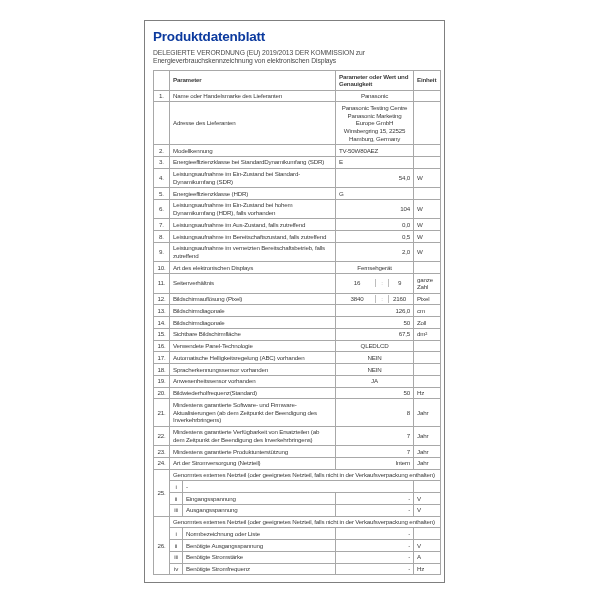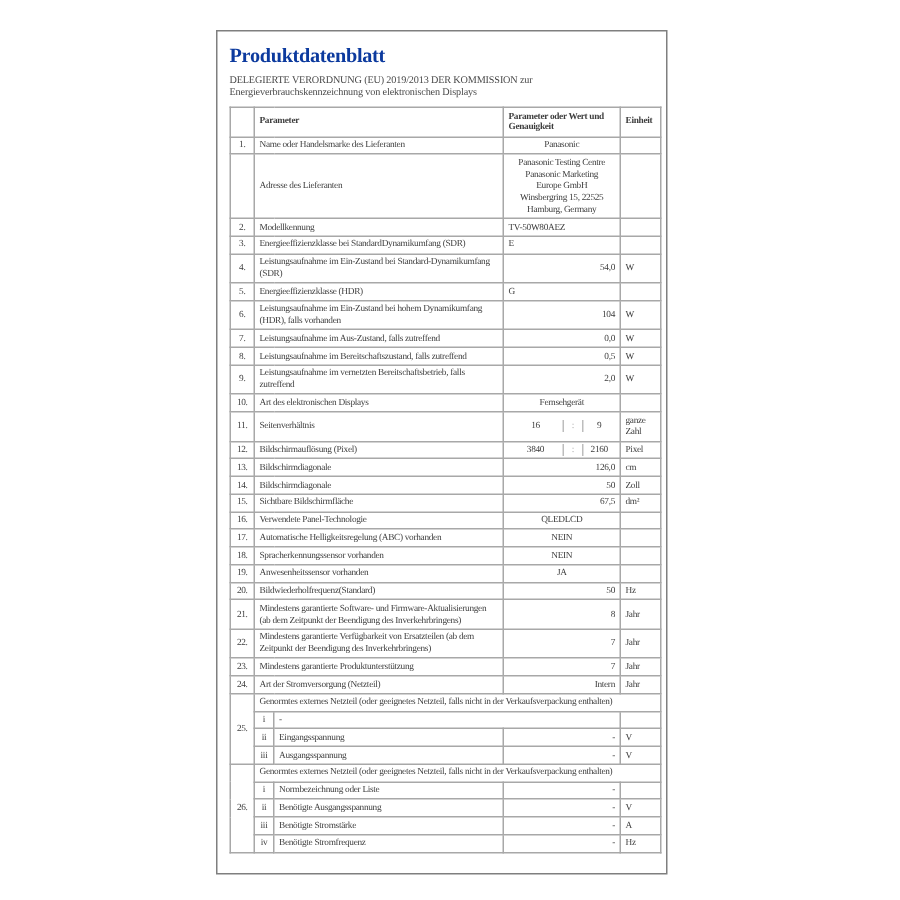--- a/index.html
+++ b/index.html
@@ -1,17 +1,17 @@
 <!DOCTYPE html>
 <html><head>
 <meta charset="utf-8">
 <style>
   html,body{margin:0;padding:0;background:#ffffff;}
   .page{position:relative;width:600px;height:600px;background:#ffffff;overflow:hidden;
-        font-family:Liberation Serif, serif;color:#3d3d3d;}
+        font-family:Liberation Sans, sans-serif;color:#3d3d3d;}
   .doc{position:absolute;left:144px;top:20px;width:301px;height:563px;box-sizing:border-box;
        border:1px solid #7f7f7f;background:#ffffff;padding:7px 8px 0 8px;overflow:hidden;}
   .doc-title{color:#0c3a9e;font-size:13.5px;font-weight:bold;letter-spacing:-0.2px;margin:1px 0 5px 0;}
   .doc-sub{font-size:6.8px;line-height:1.18;color:#4a4a4a;letter-spacing:-0.1px;margin-bottom:5px;}
   table.ds{border-collapse:collapse;table-layout:fixed;width:287px;}
   table.ds td{border:1px solid #a8a8a8;vertical-align:middle;font-size:6.2px;line-height:1.25;
               letter-spacing:-0.2px;padding:1.5px 3px;color:#3d3d3d;word-wrap:break-word;}
   td.c-num{text-align:center;padding:1.5px 1px;}
   td.c-sub{text-align:center;padding:1.5px 1px;}
   td.c-param{text-align:left;}

